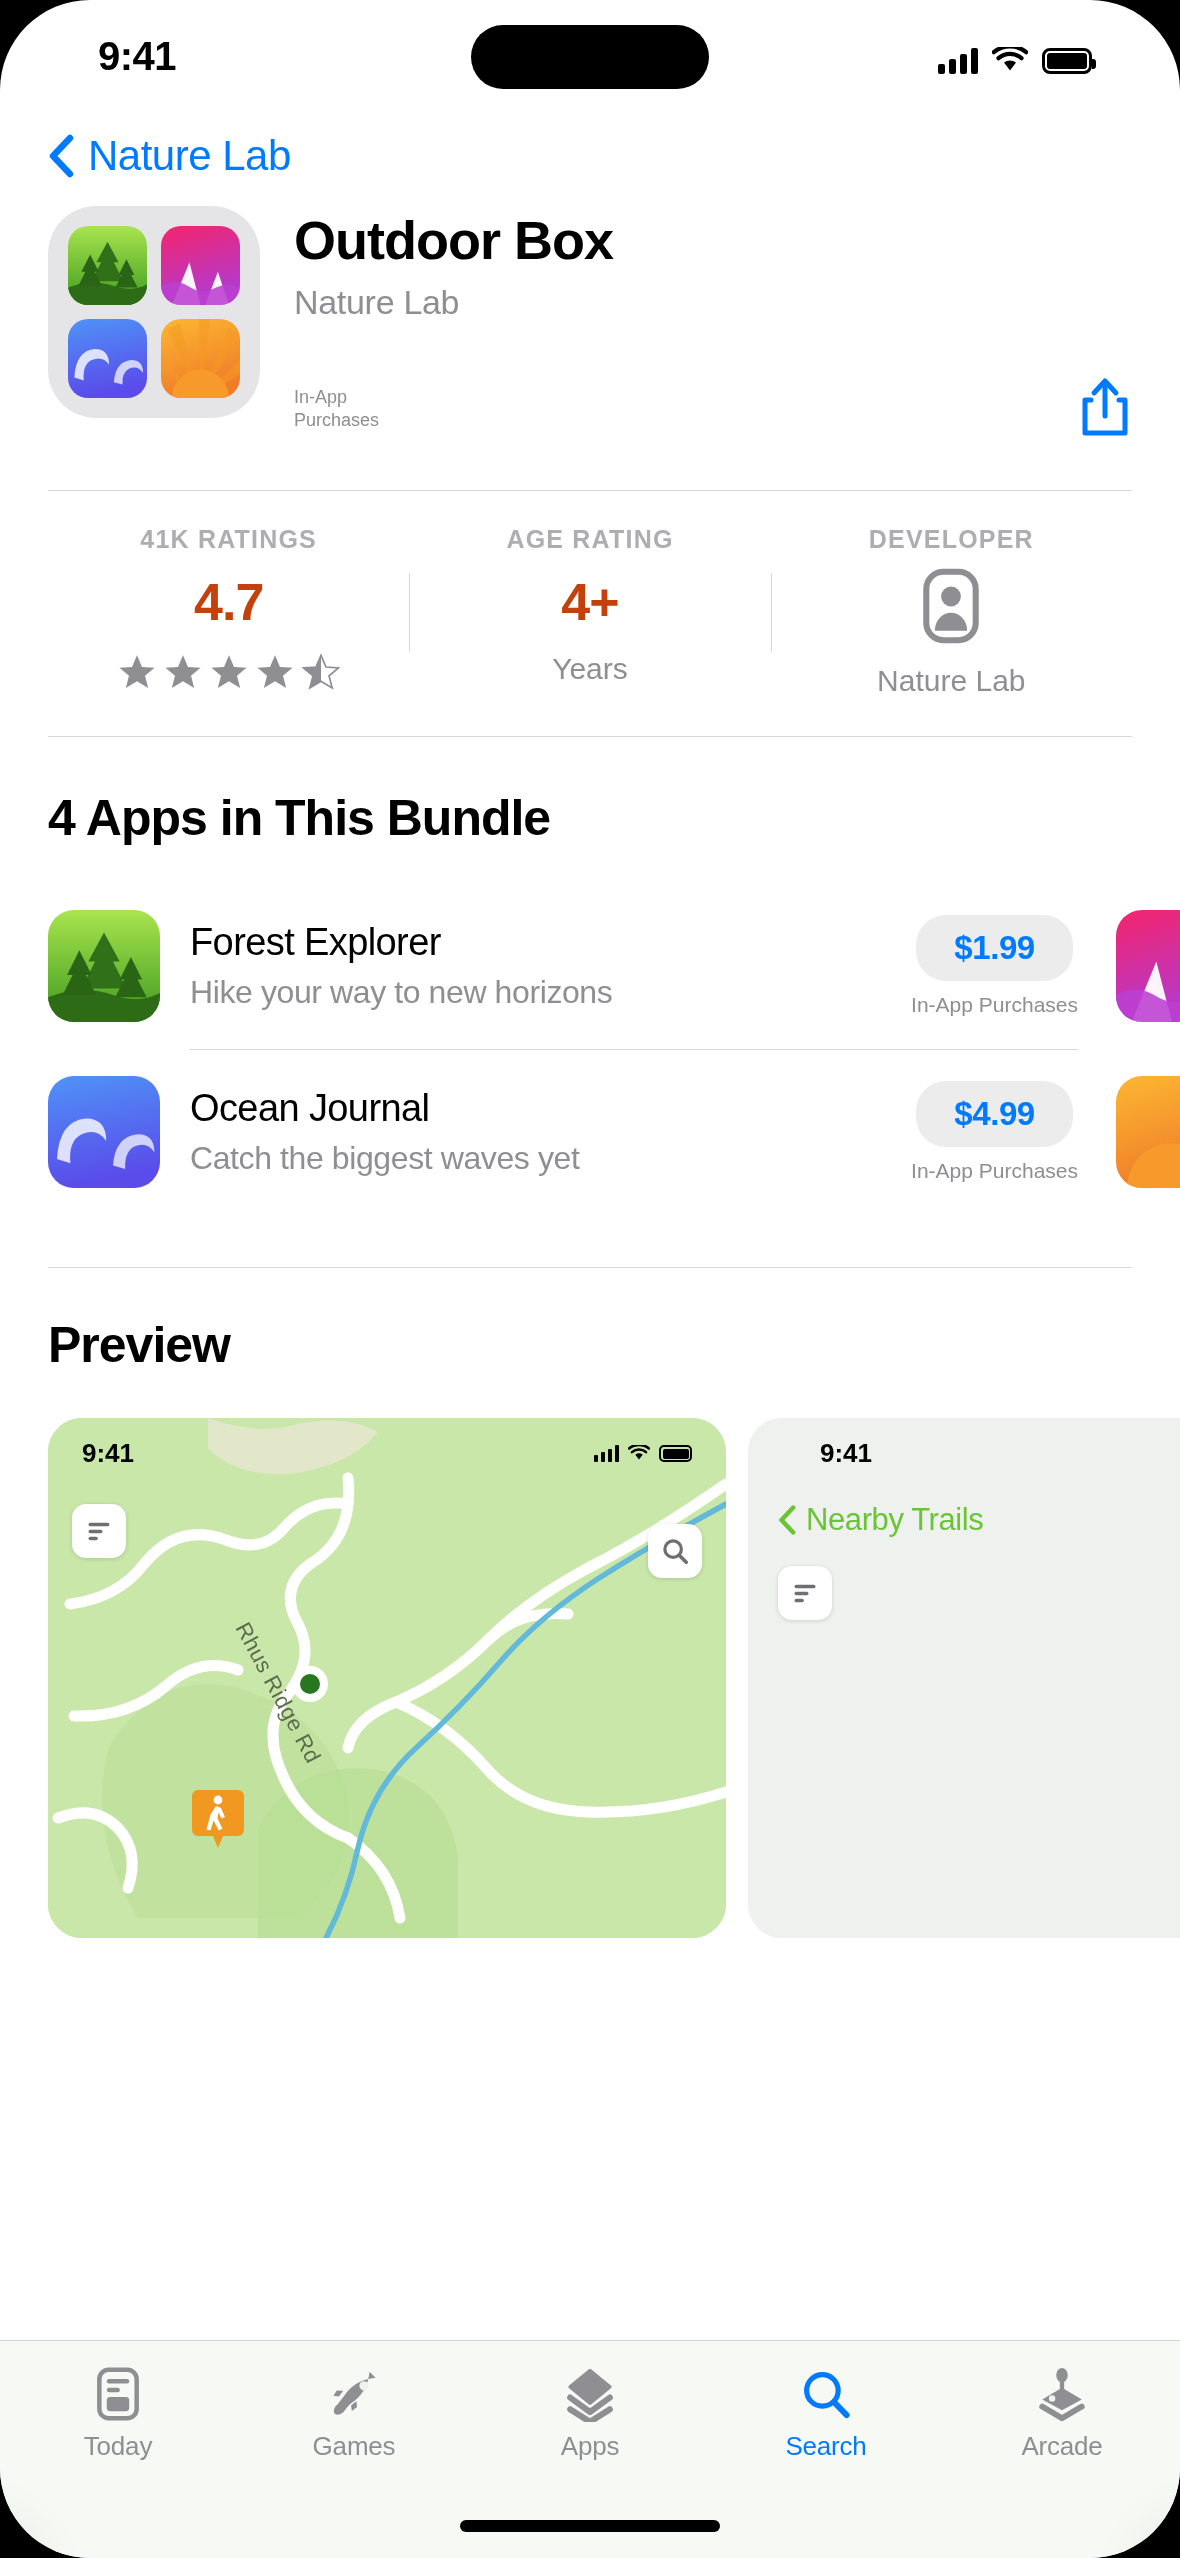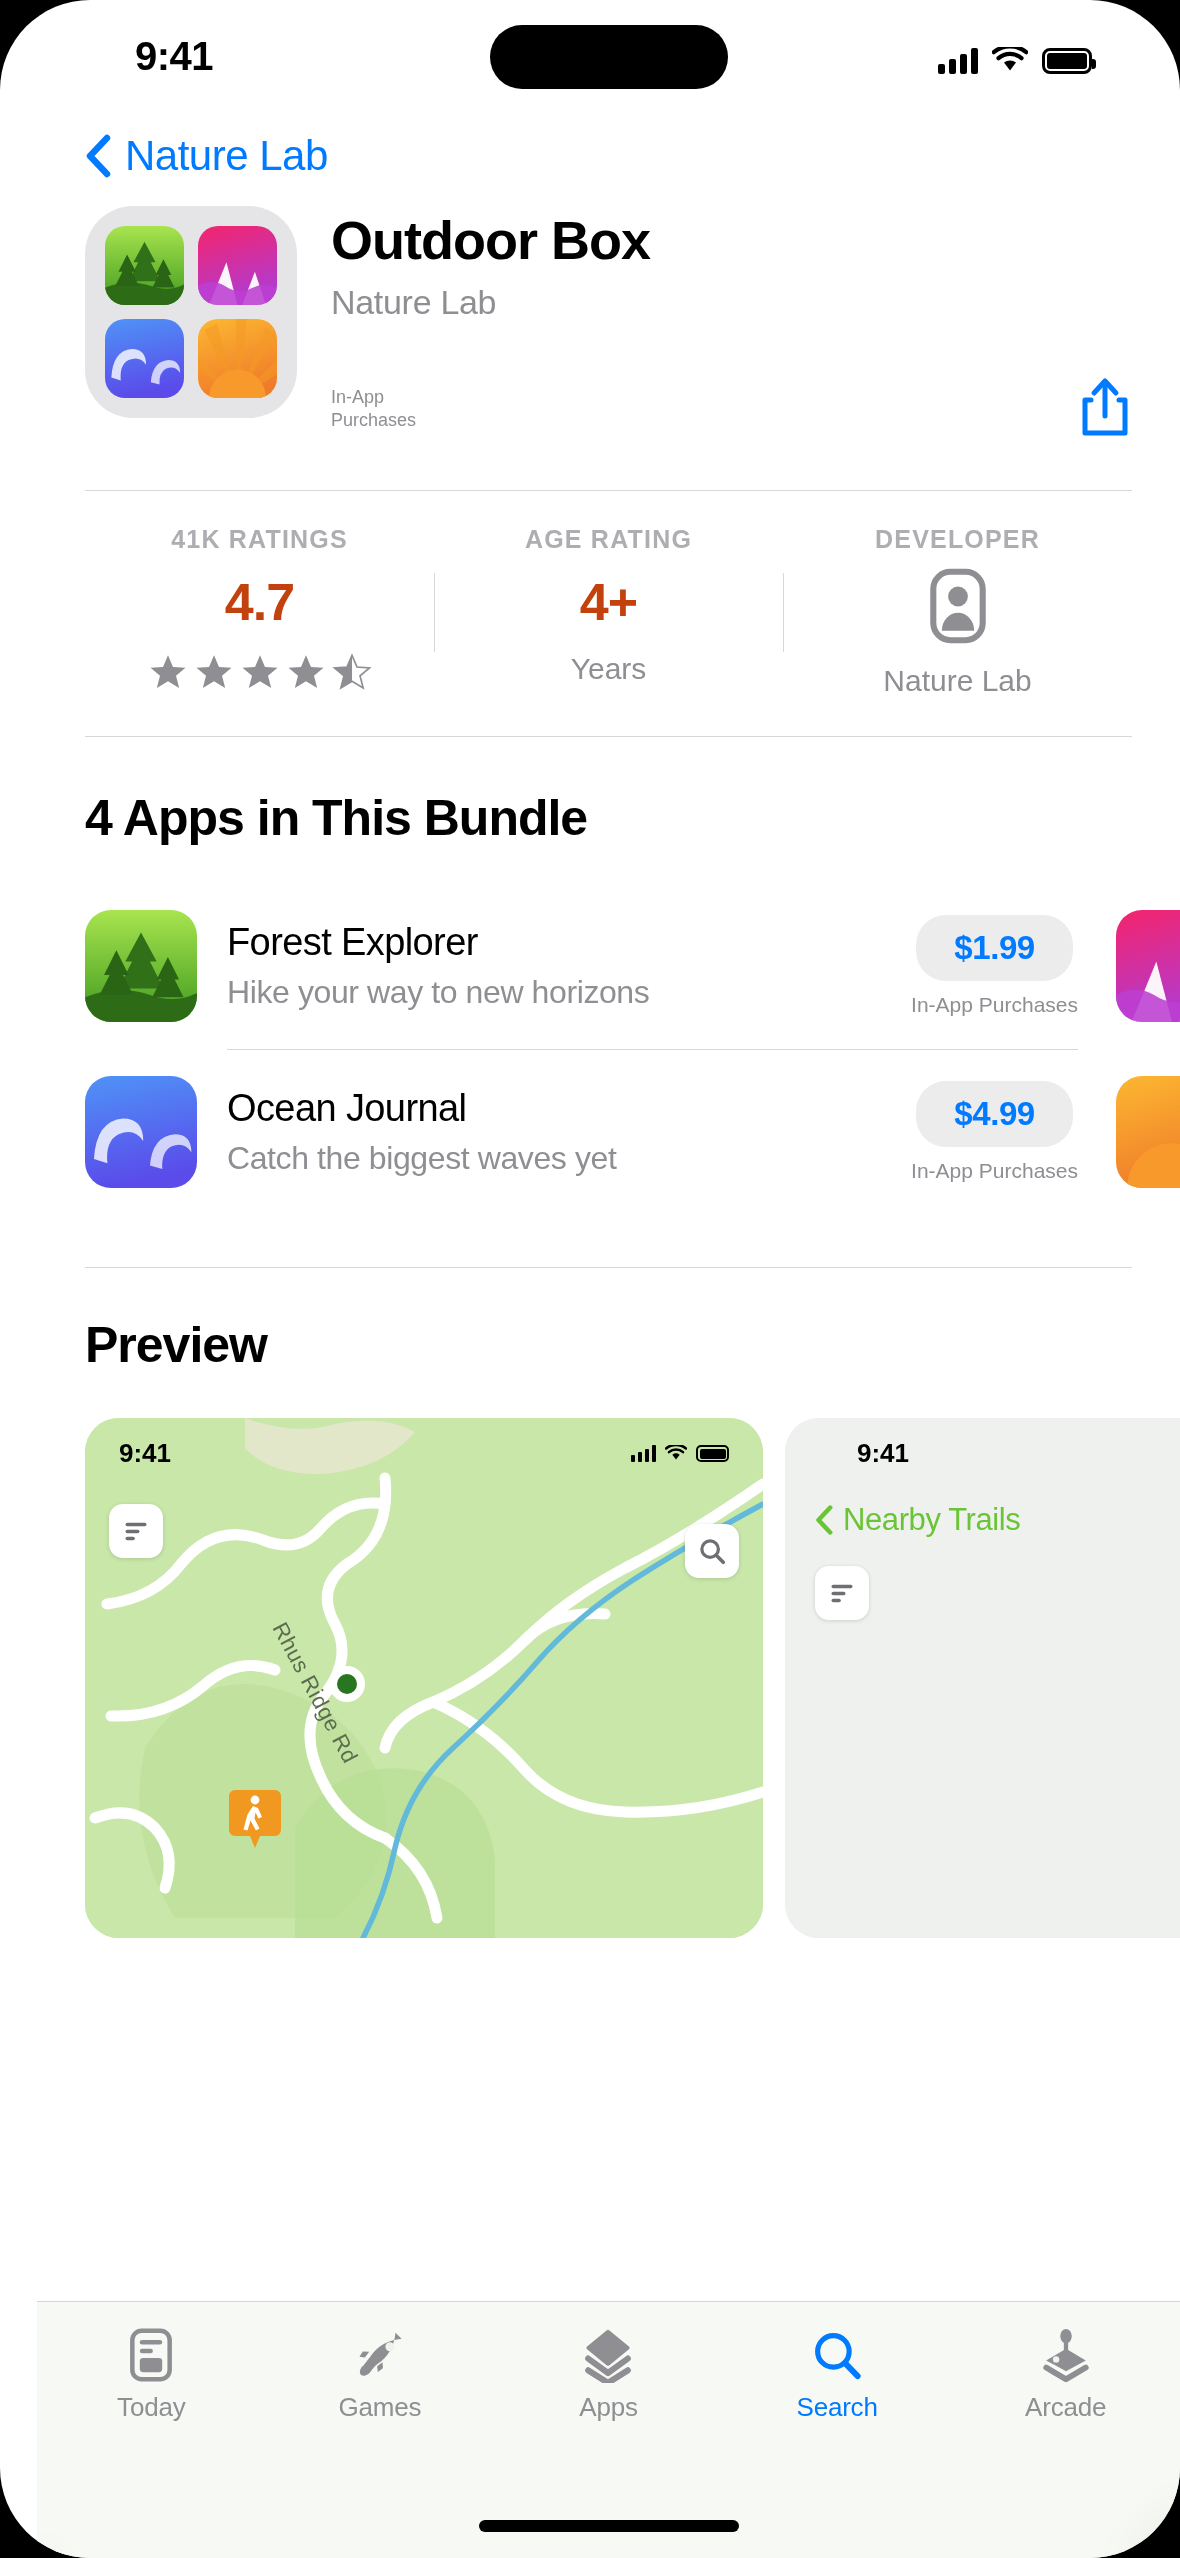--- a/index.html
+++ b/index.html
@@ -158,35 +158,35 @@
     box-shadow: 0 1px 4px rgba(0,0,0,.14); cursor: pointer; z-index: 4;
   }
   .shot-back {
     position: absolute; top: 84px; left: 30px; display: flex; align-items: center;
     gap: 10px; z-index: 5; cursor: pointer;
   }
   .shot-back .t { color: #6bc436; font-size: 31px; letter-spacing: -0.4px; }
 
   
   .tabbar {
-    position: absolute; left: 0; right: 0; bottom: 0; height: 257px;
+    position: absolute; left: 0; right: 0; bottom: 0; height: 218px;
     background: rgba(246,249,243,0.94);
     border-top: 1px solid #d5d5d5;
     backdrop-filter: blur(20px);
     display: flex; align-items: flex-start; padding-top: 24px;
   }
   .tab { flex: 1; text-align: center; cursor: pointer; }
   .tab .ti { height: 58px; display: flex; align-items: center; justify-content: center; }
   .tab .tl { font-size: 26px; color: #8e8e93; margin-top: 8px; letter-spacing: -0.2px; }
   .tab.active .tl { color: #007aff; }
   .home-indicator {
     position: absolute; bottom: 26px; left: 50%; transform: translateX(-50%);
     width: 260px; height: 12px; background: #000; border-radius: 8px;
   }
-  .content { position: absolute; top: 0; left: 0; right: 0; bottom: 0; overflow: hidden; margin-left: 37px; }
+  .content { position: absolute; top: 0; left: 0; right: 0; bottom: 0; overflow: hidden; }
 </style>
 </head>
 <body>
 
 <div id="phone">
 <div class="content">
 
   <div class="statusbar">
     <div class="sb-time">9:41</div>
     <div class="dynamic-island"></div>

